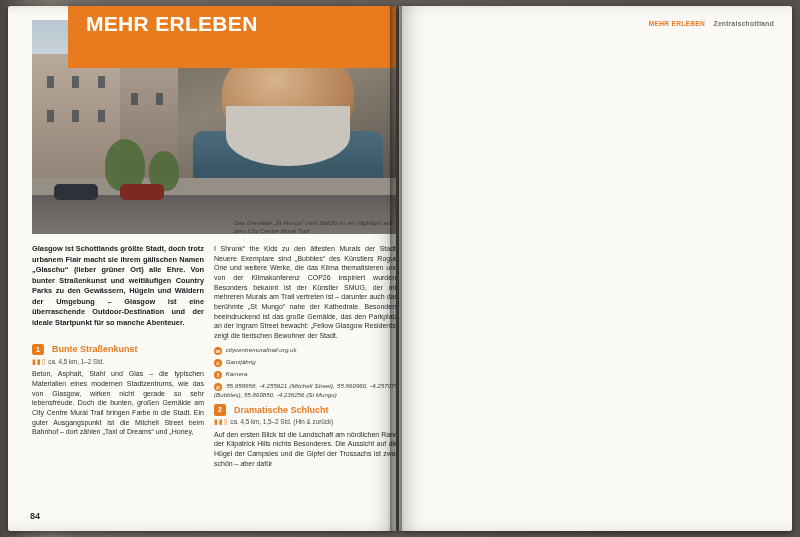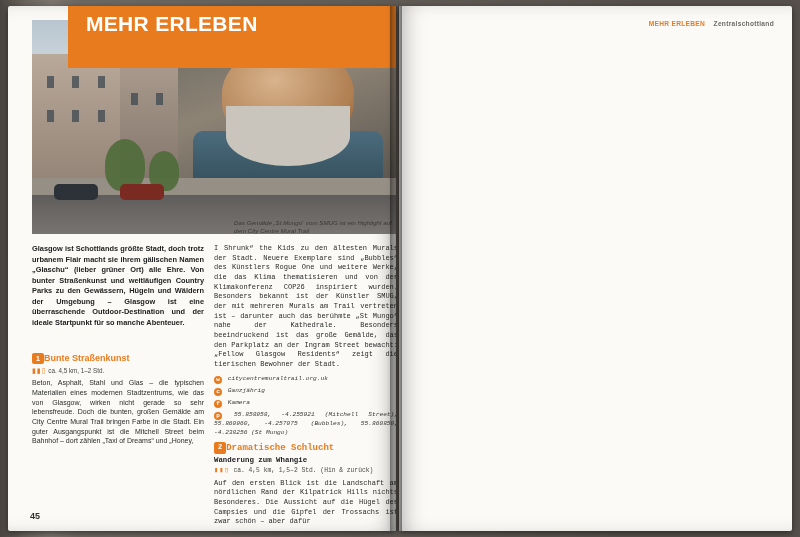--- a/index.html
+++ b/index.html
@@ -100,32 +100,32 @@
     position:absolute; bottom:20%; width:40px; height:52px; border-radius:50% 50% 40% 40%;
     background:#4f6b3a; opacity:.9;
   }
   .caption {
     position:absolute; left:226px; top:213px; width:164px;
     font-size: 6.2px; line-height: 1.35; font-style: italic; color:#3a3a38;
   }
 
   .lcol { position:absolute; font-size:7px; line-height:1.38; color:#2b2b29; text-align:justify; }
   .lcol.c1 { left:24px; top:238px; width:172px; }
-  .lcol.c2 { left:206px; top:238px; width:184px;font-family:Liberation Mono, monospace; }
+  .lcol.c2 { left:206px; top:238px; width:184px; }
   .orangeband {
     background:#e87b1e; color:#fff; font-weight:bold; font-size:9.5px;
     padding:3px 6px 3px 6px; margin:0 0 6px 0; width:100%;
   }
-  .lead { font-weight:bold; font-size:7.4px; line-height:1.42; color:#222; margin-bottom:24px; }
+  .lead { font-weight:bold; font-size:7.4px; line-height:1.42; color:#222; margin-bottom:15px; }
   .zufuss {
     font-size:13px; font-weight:bold; color:#e87b1e; margin:6px 0 4px 0; letter-spacing:.2px;
   }
   .walker { display:inline-block; width:14px; height:20px; vertical-align:-5px; margin-left:4px; }
   .tour-head {
-    display:flex; align-items:center; gap:0; margin:4px 0 1px 0;
+    display:flex; align-items:center; gap:8px; margin:4px 0 1px 0;
   }
   .tour-num {
     background:#e87b1e; color:#fff; font-size:7px; font-weight:bold;
     padding:1px 4px; border-radius:2px;
   }
   .tour-title { color:#e87b1e; font-weight:bold; font-size:9px; }
   .tour-sub { font-weight:bold; font-size:7.4px; margin:1px 0 1px 0; color:#222; }
   .meta { font-size:6.3px; color:#4a4a47; margin:0 0 3px 0; }
   .meta .dots { color:#e87b1e; letter-spacing:1px; font-size:7px; }
   p.body { margin:0 0 5px 0; }
@@ -225,29 +225,28 @@
       </div>
       <div class="infoline">
         <span class="dot-i">p</span>
         <span>55.858958, -4.255921 (Mitchell Street), 55.860960, -4.257075 (Bubbles), 55.860850, -4.238256 (St Mungo)</span>
       </div>
 
       <div class="tour-head">
         <span class="tour-num">2</span>
         <span class="tour-title">Dramatische Schlucht</span>
       </div>
-      <div class="tour-sub">Wanderung zum Whangie</div>
       <div class="meta">
         <span class="dots">▮▮▯</span>
         <span>ca. 4,5 km, 1,5–2 Std. (Hin &amp; zurück)</span>
       </div>
       <p class="body">Auf den ersten Blick ist die Landschaft am nördlichen Rand der Kilpatrick Hills nichts Besonderes. Die Aussicht auf die Hügel der Campsies und die Gipfel der Trossachs ist zwar schön – aber dafür</p>
     </div>
 
-    <div class="folio">45</div>
+    <div class="folio">84</div>
     <div class="divider-fade"></div>
   </div>
 
   <div class="page right">
 
     <div class="runhead">
       <span>MEHR ERLEBEN</span>
       &nbsp;&nbsp;
       <span class="grey">Zentralschottland</span>
     </div>

